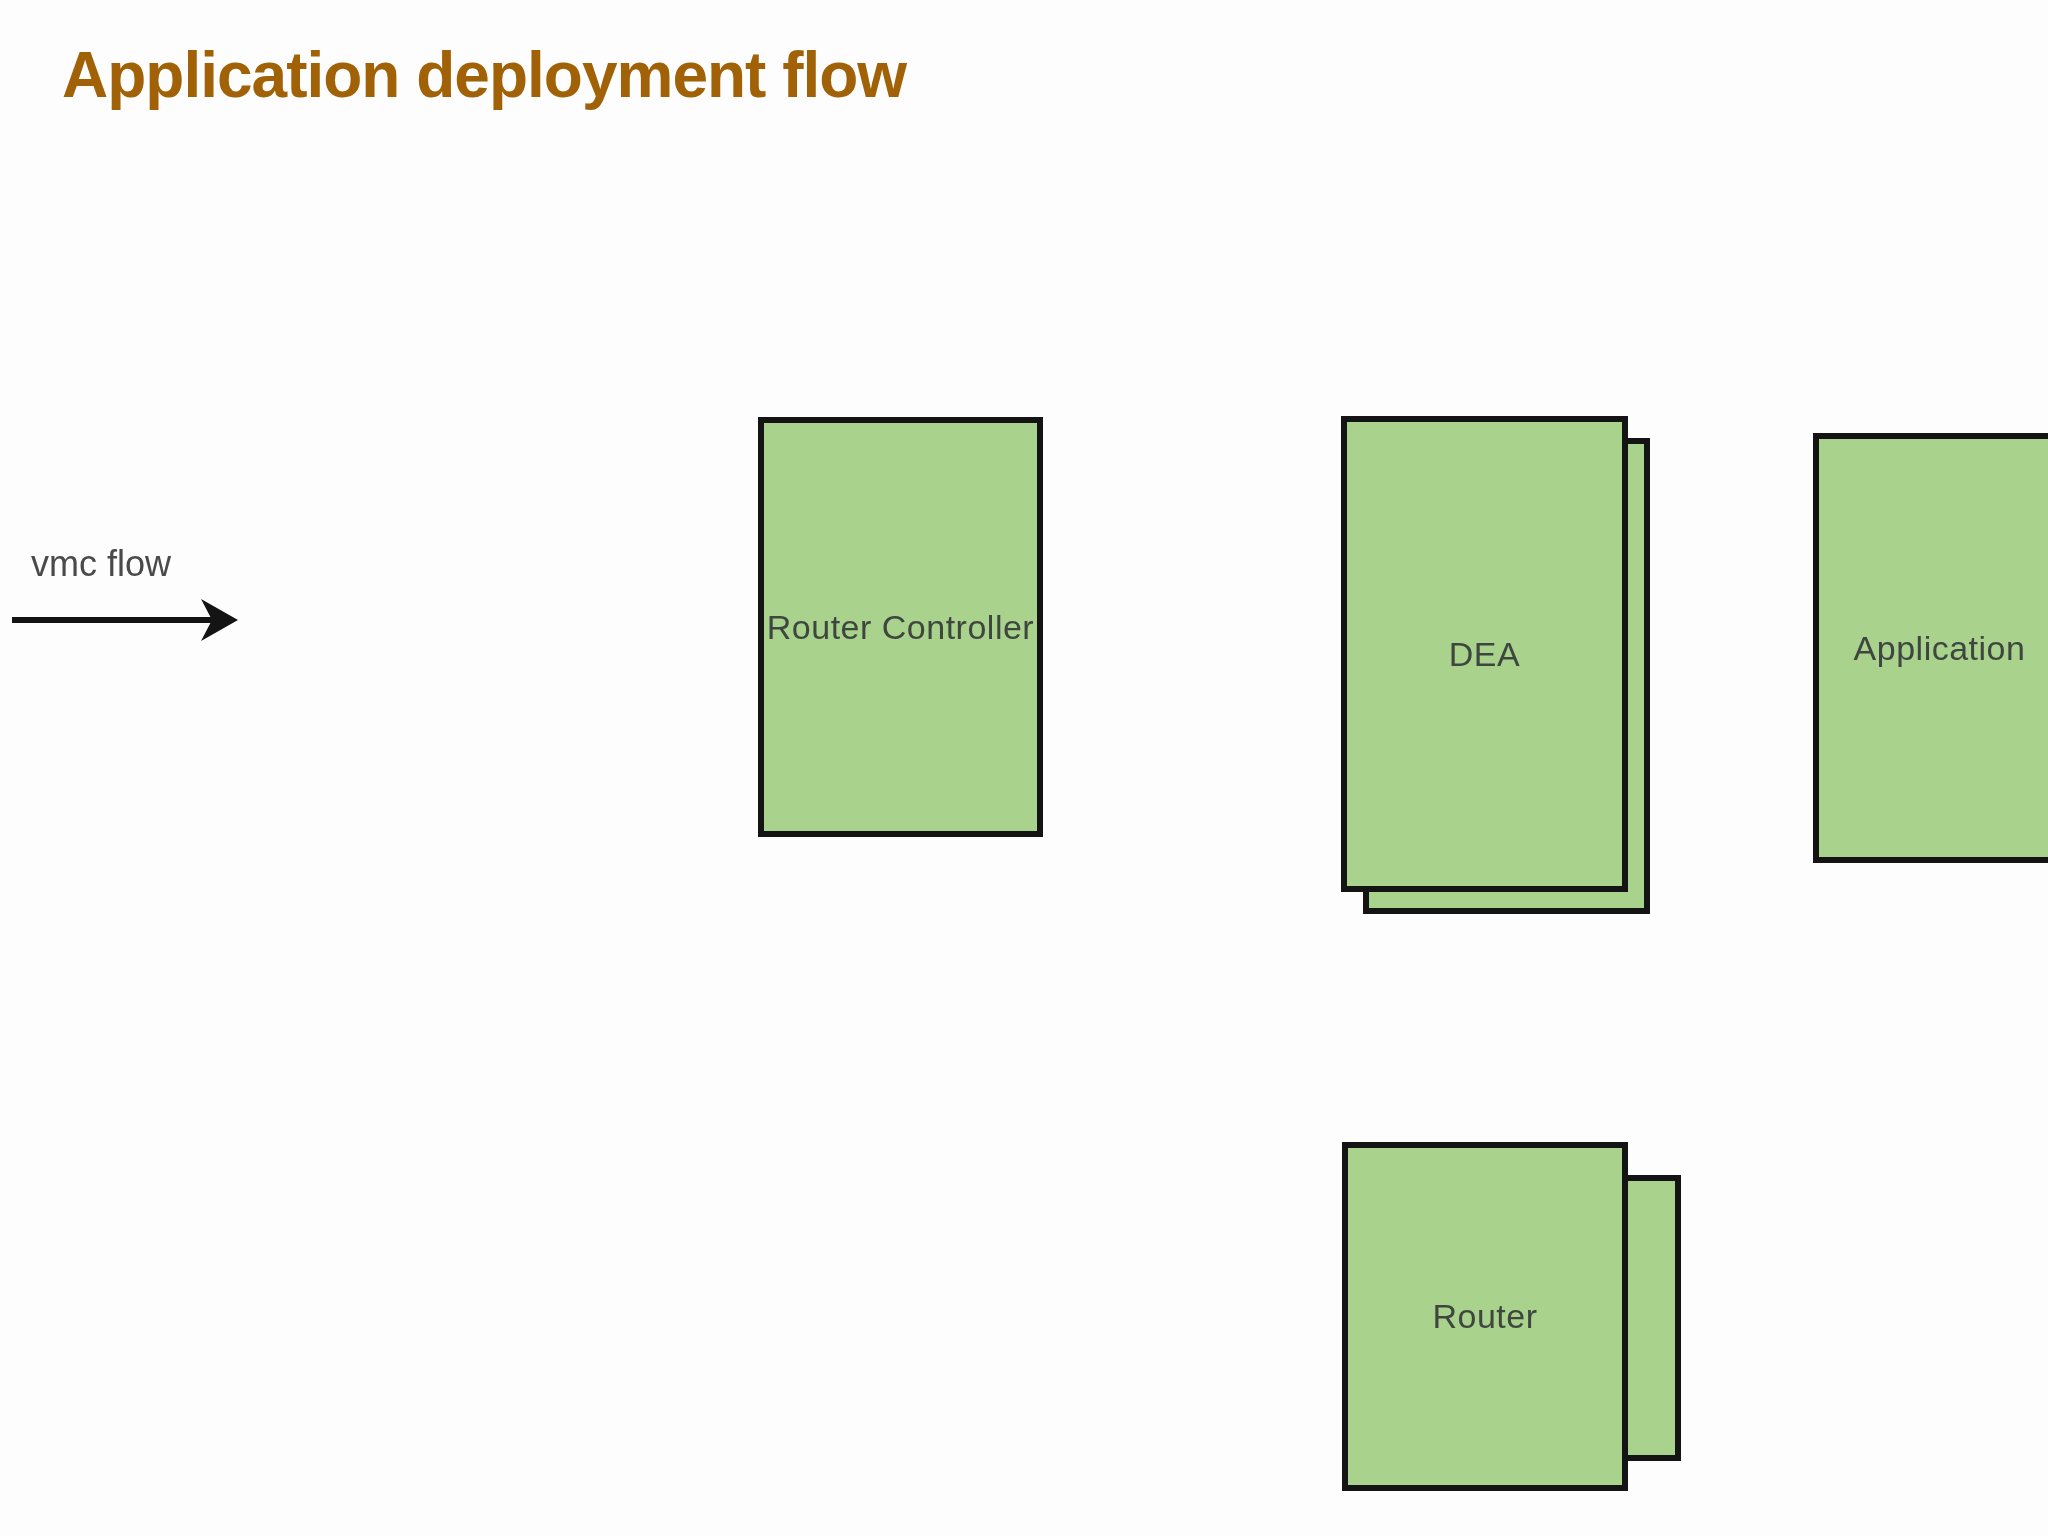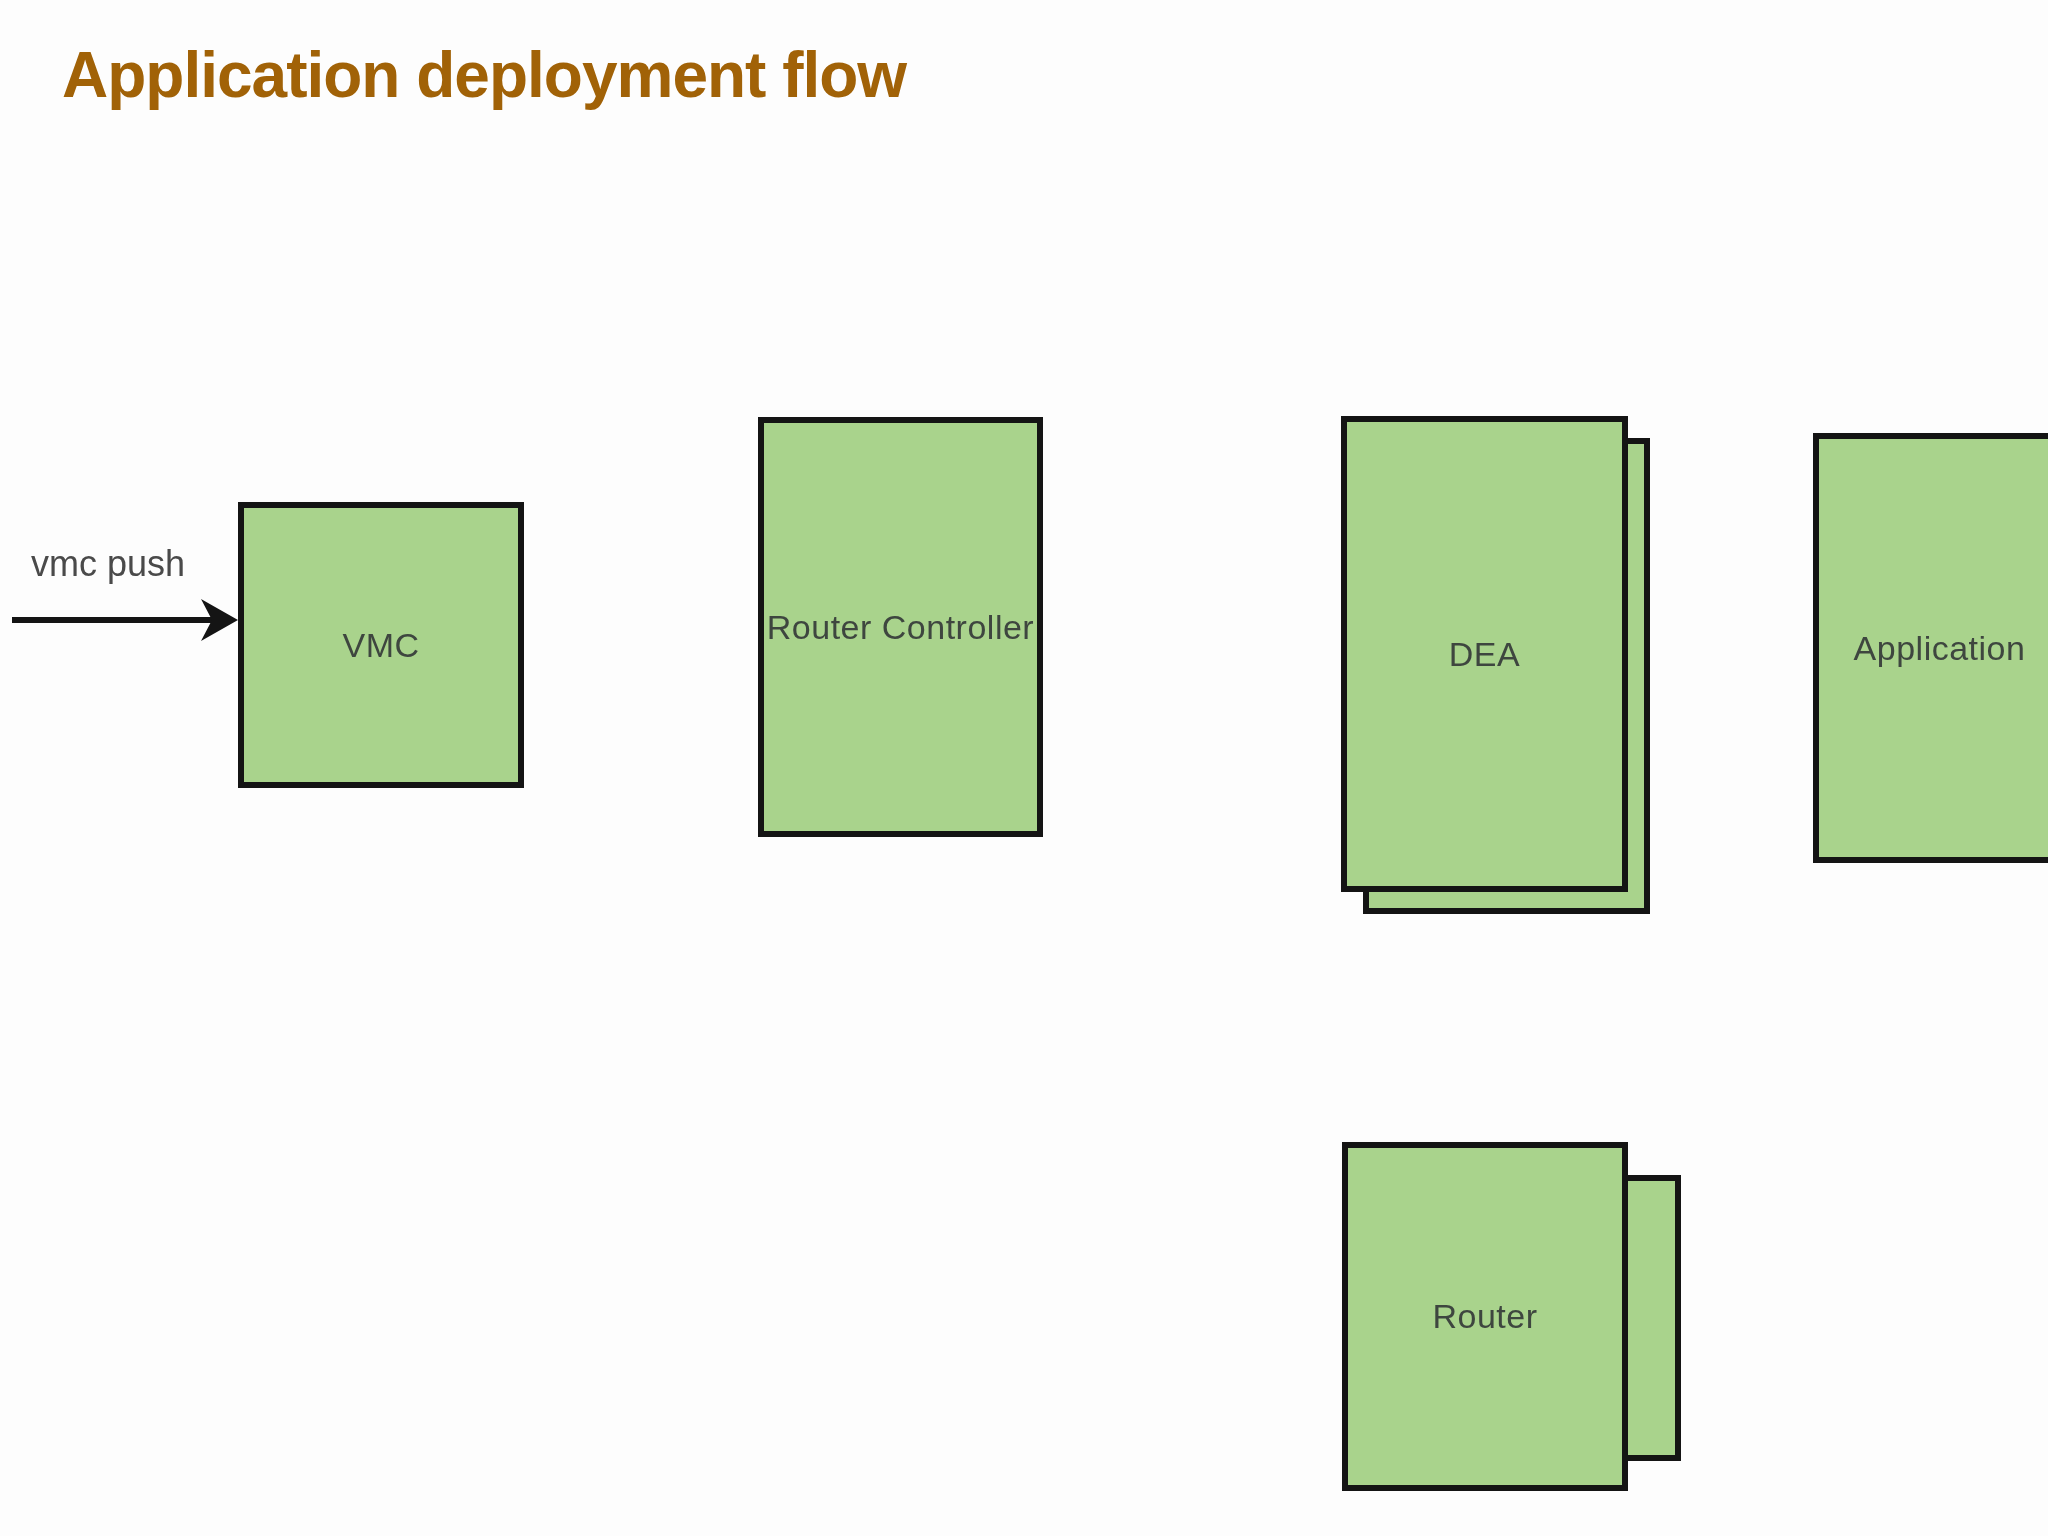--- a/index.html
+++ b/index.html
@@ -78,25 +78,22 @@
 
 <div class="canvas">
 
   <div class="title">Application deployment flow</div>
 
   <svg class="arrow-svg" viewBox="0 0 2048 1536" xmlns="http://www.w3.org/2000/svg">
     <line x1="12" y1="620" x2="218" y2="620" stroke="#141414" stroke-width="6"></line>
     <polygon points="238,620 201,599 212,620 201,641" fill="#141414"></polygon>
   </svg>
 
-  <div class="arrow-label">vmc push</div>
+  <div class="arrow-label">vmc flow</div>
 
-  <div class="node vmc">
-    <span>VMC</span>
-  </div>
 
   <div class="node cloud">
     <span>Router Controller</span>
   </div>
 
   <div class="node back dea-back"></div>
   <div class="node front dea-front">
     <span>DEA</span>
   </div>
 

